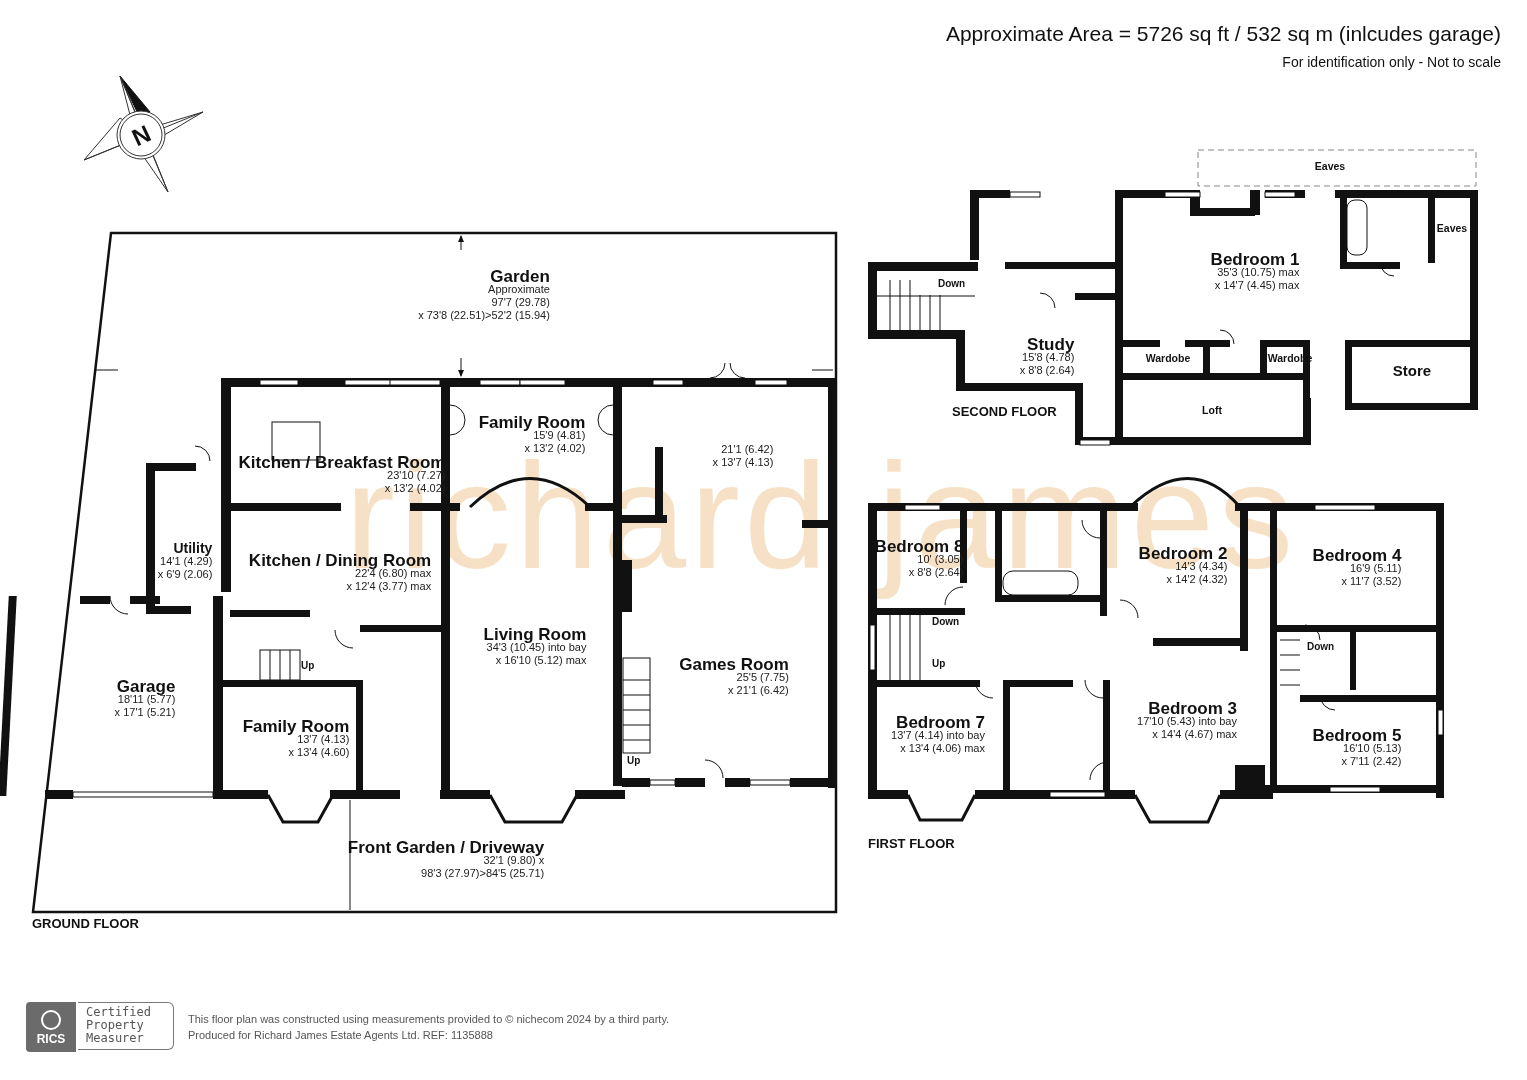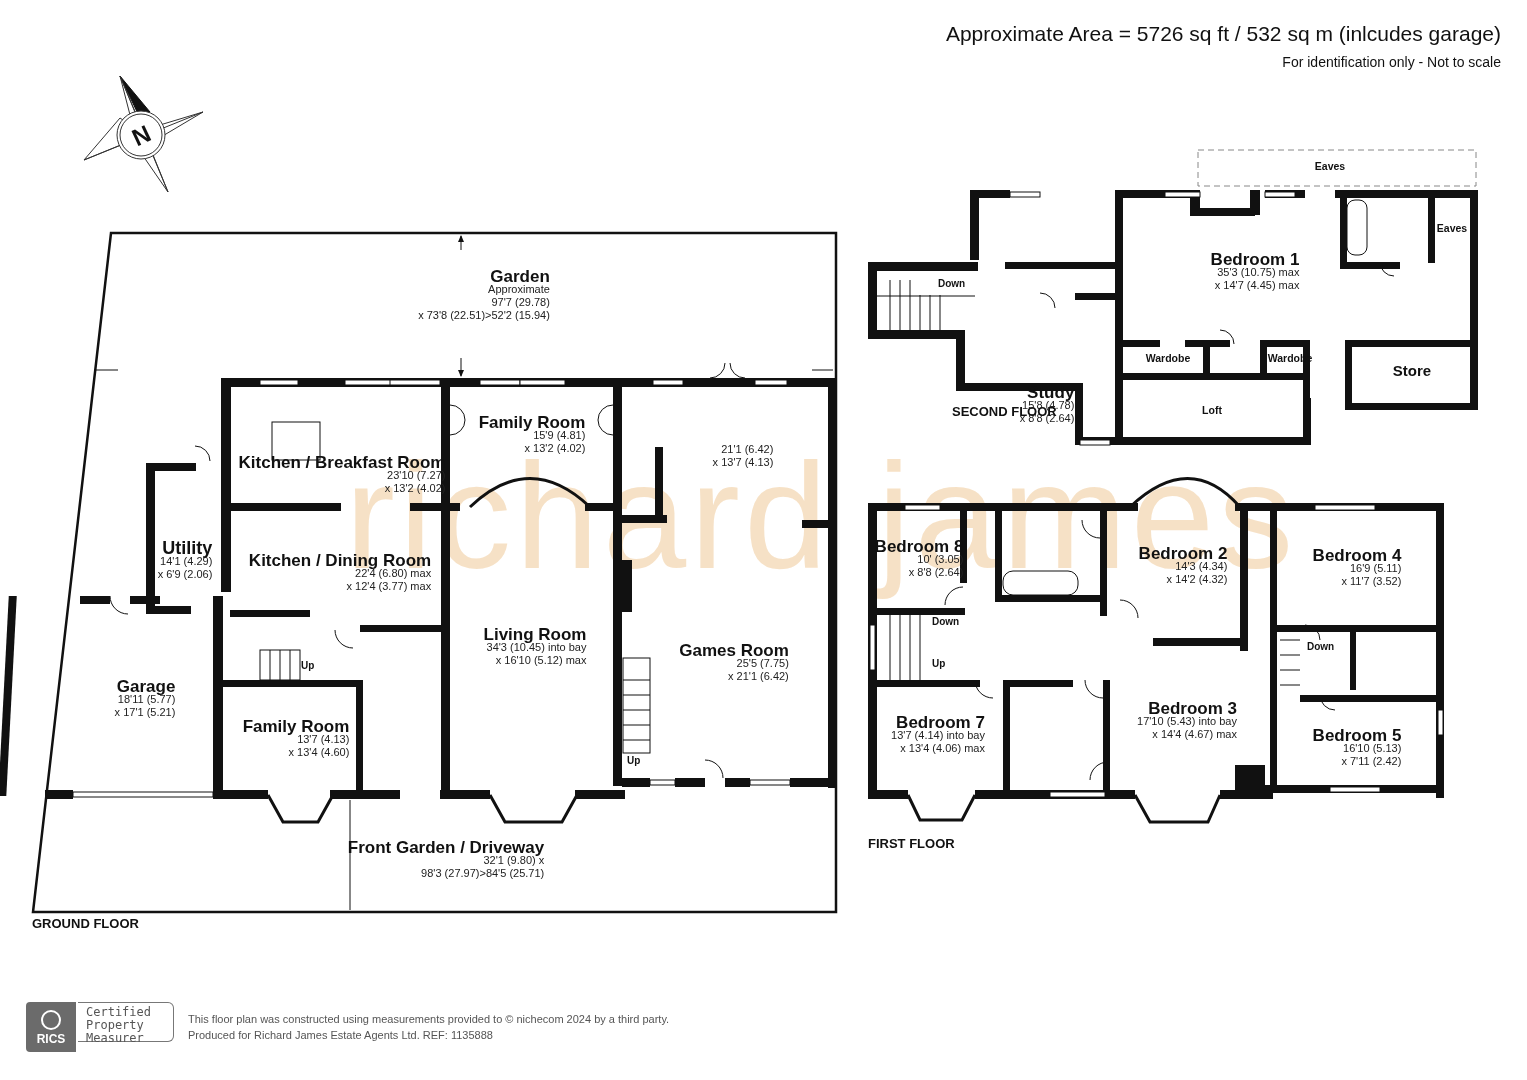--- a/index.html
+++ b/index.html
@@ -10,21 +10,21 @@
   svg.plan{position:absolute;left:0;top:0;}
   .lbl{position:absolute;text-align:right;font-size:11px;line-height:13px;color:#222;white-space:nowrap;transform:translateX(-50%);}
   .lbl b{font-weight:bold;font-size:17px;display:block;color:#111;}
   .lbl span{display:block;}
   .floor{position:absolute;font-weight:bold;font-size:13px;color:#111;white-space:nowrap;}
   .small{position:absolute;font-weight:bold;font-size:10px;color:#111;}
   .watermark{position:absolute;left:345px;top:430px;font-size:150px;color:#f4d8b4;opacity:.75;letter-spacing:4px;font-family:"Liberation Sans",sans-serif;font-weight:normal;white-space:nowrap;pointer-events:none;}
   .footer{position:absolute;left:26px;top:1002px;height:50px;}
   .rics{position:absolute;left:0;top:0;width:50px;height:50px;background:#6b6b6b;color:#fff;font-weight:bold;font-size:12px;text-align:center;border-radius:4px 0 0 4px;}
   .rics .logo{display:block;margin:8px auto 2px;width:20px;height:20px;border-radius:50%;border:2px solid #fff;box-sizing:border-box;}
-  .cert{position:absolute;left:52px;top:0;width:96px;height:40px;border:1px solid #777;border-left:none;border-radius:0 6px 6px 0;font-family:"DejaVu Sans Mono",monospace;font-size:12px;line-height:13px;color:#555;padding:3px 0 0 8px;box-sizing:border-box;}
+  .cert{position:absolute;left:52px;top:0;width:96px;height:48px;border:1px solid #777;border-left:none;border-radius:0 6px 6px 0;font-family:"DejaVu Sans Mono",monospace;font-size:12px;line-height:13px;color:#555;padding:3px 0 0 8px;box-sizing:border-box;}
   .disc{position:absolute;left:162px;top:9px;font-size:11px;color:#555;line-height:16px;white-space:nowrap;}
 </style>
 </head>
 <body>
 
 <div class="abs hdr-area">Approximate Area = 5726 sq ft / 532 sq m (inlcudes garage)</div>
 <div class="abs hdr-note">For identification only - Not to scale</div>
 
 <div class="watermark">richard james</div>
 
@@ -274,35 +274,35 @@
 <div class="lbl" style="left:532px;top:416px;">
   <b>Family Room</b>
   <span>15'9 (4.81)</span>
   <span>x 13'2 (4.02)</span>
 </div>
 <div class="lbl" style="left:743px;top:443px;">
   <span>21'1 (6.42)</span>
   <span>x 13'7 (4.13)</span>
 </div>
 <div class="lbl" style="left:185px;top:542px;">
-  <b style="font-size:18px;">Utility</b>
+  <b style="font-size:14px;">Utility</b>
   <span>14'1 (4.29)</span>
   <span>x 6'9 (2.06)</span>
 </div>
 <div class="lbl" style="left:340px;top:554px;">
   <b>Kitchen / Dining Room</b>
   <span>22'4 (6.80) max</span>
   <span>x 12'4 (3.77) max</span>
 </div>
 <div class="lbl" style="left:535px;top:628px;">
   <b>Living Room</b>
   <span>34'3 (10.45) into bay</span>
   <span>x 16'10 (5.12) max</span>
 </div>
-<div class="lbl" style="left:734px;top:644px;">
+<div class="lbl" style="left:734px;top:658px;">
   <b>Games Room</b>
   <span>25'5 (7.75)</span>
   <span>x 21'1 (6.42)</span>
 </div>
 <div class="lbl" style="left:145px;top:680px;">
   <b>Garage</b>
   <span>18'11 (5.77)</span>
   <span>x 17'1 (5.21)</span>
 </div>
 <div class="lbl" style="left:296px;top:720px;">
@@ -323,21 +323,21 @@
     <b style="font-size:10.5px;">Eaves</b>
   </div>
 <div class="lbl" style="left:1255px;top:253px;">
   <b>Bedroom 1</b>
   <span>35'3 (10.75) max</span>
   <span>x 14'7 (4.45) max</span>
 </div>
 <div class="lbl" style="left:1452px;top:222px;">
     <b style="font-size:10.5px;">Eaves</b>
   </div>
-<div class="lbl" style="left:1047px;top:338px;margin-top:48px;">
+<div class="lbl" style="left:1047px;top:338px;">
   <b>Study</b>
   <span>15'8 (4.78)</span>
   <span>x 8'8 (2.64)</span>
 </div>
 <div class="lbl" style="left:1168px;top:352px;">
     <b style="font-size:10.5px;">Wardobe</b>
   </div>
 <div class="lbl" style="left:1290px;top:352px;">
     <b style="font-size:10.5px;">Wardobe</b>
   </div>

